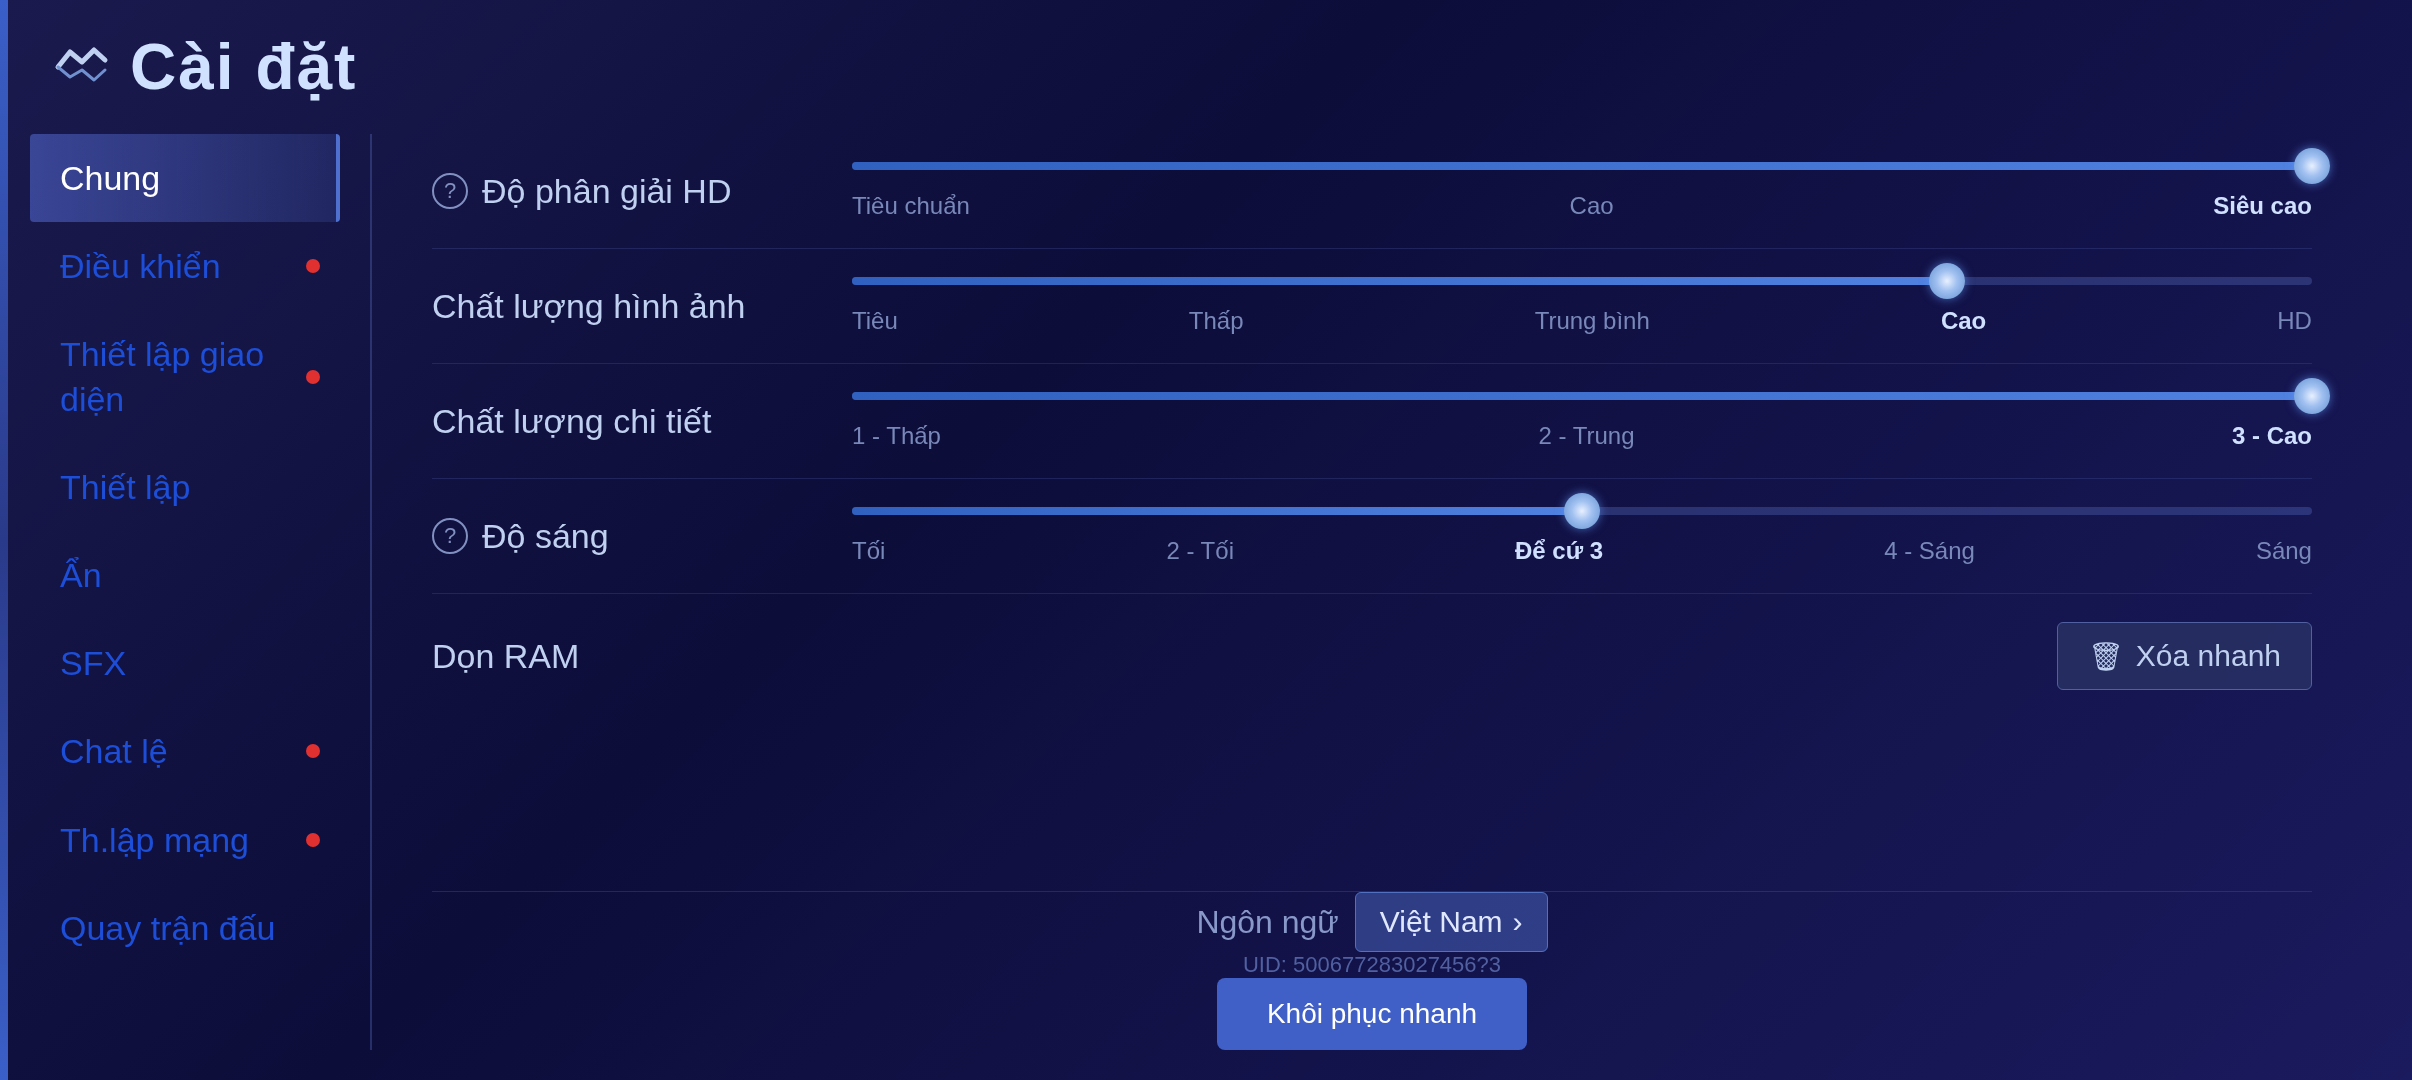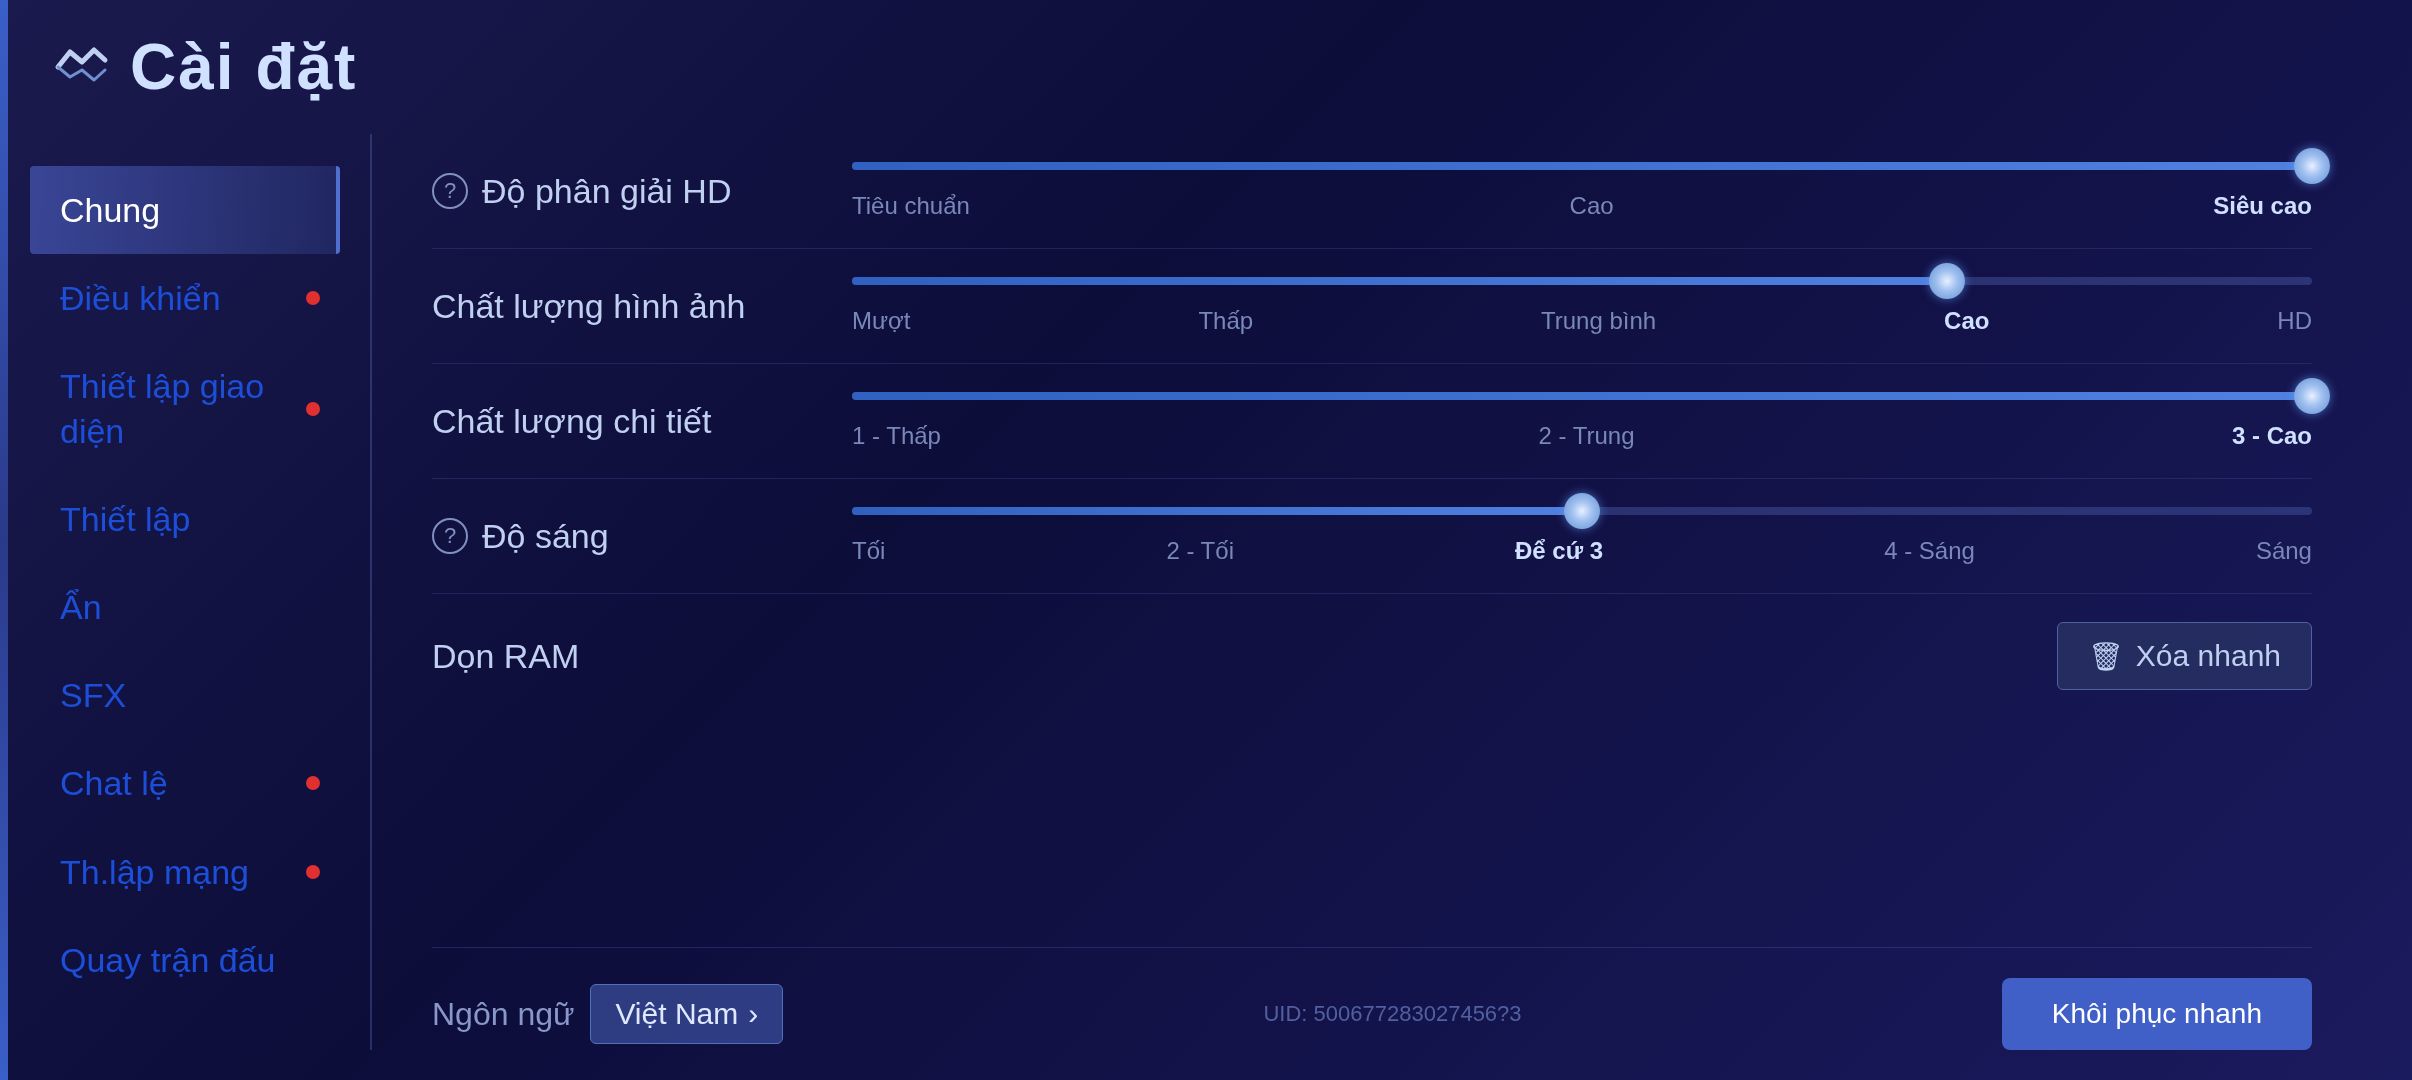--- a/index.html
+++ b/index.html
@@ -59,21 +59,20 @@
     }
 
     
     .sidebar {
       width: 320px;
       flex-shrink: 0;
       display: flex;
       flex-direction: column;
       gap: 0;
       padding-right: 10px;
-      margin-top: 32px;
     }
 
     .sidebar-item {
       position: relative;
       padding: 22px 30px;
       font-size: 34px;
       color: #1d4ed8;
       cursor: pointer;
       border-radius: 4px;
       line-height: 1.3;
@@ -226,23 +225,23 @@
 
     .trash-icon {
       font-size: 28px;
     }
 
     
     .footer {
       display: flex;
       align-items: center;
       justify-content: space-between;
-      padding-top: 30px;
       border-top: 1px solid rgba(80, 100, 180, 0.3);
       margin-top: 10px;
+      flex-direction: column;
     }
 
     .language-selector {
       display: flex;
       align-items: center;
       gap: 16px;
       font-size: 32px;
     }
 
     .language-label {
@@ -340,21 +339,21 @@
               <span>Chất lượng hình ảnh</span>
             </div>
             <div class="setting-control">
               <div class="slider-container">
                 <div class="slider-track">
                   <div class="slider-fill" style="width: 75%;"></div>
                   <div class="slider-thumb" style="left: calc(75% - 18px);"></div>
                 </div>
               </div>
               <div class="slider-markers">
-                <span class="slider-marker">Mượt</span>
+                <span class="slider-marker">Tiêu</span>
                 <span class="slider-marker">Thấp</span>
                 <span class="slider-marker">Trung bình</span>
                 <span class="slider-marker active">Cao</span>
                 <span class="slider-marker">HD</span>
               </div>
             </div>
           </div>
           <div class="setting-row">
             <div class="setting-label">
               <span>Chất lượng chi tiết</span>

